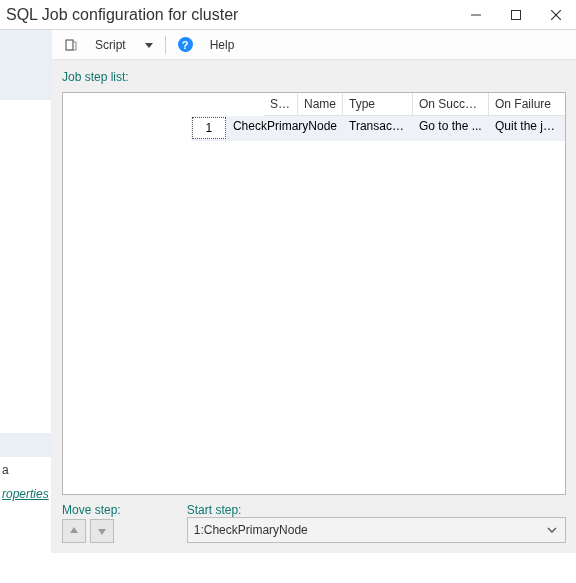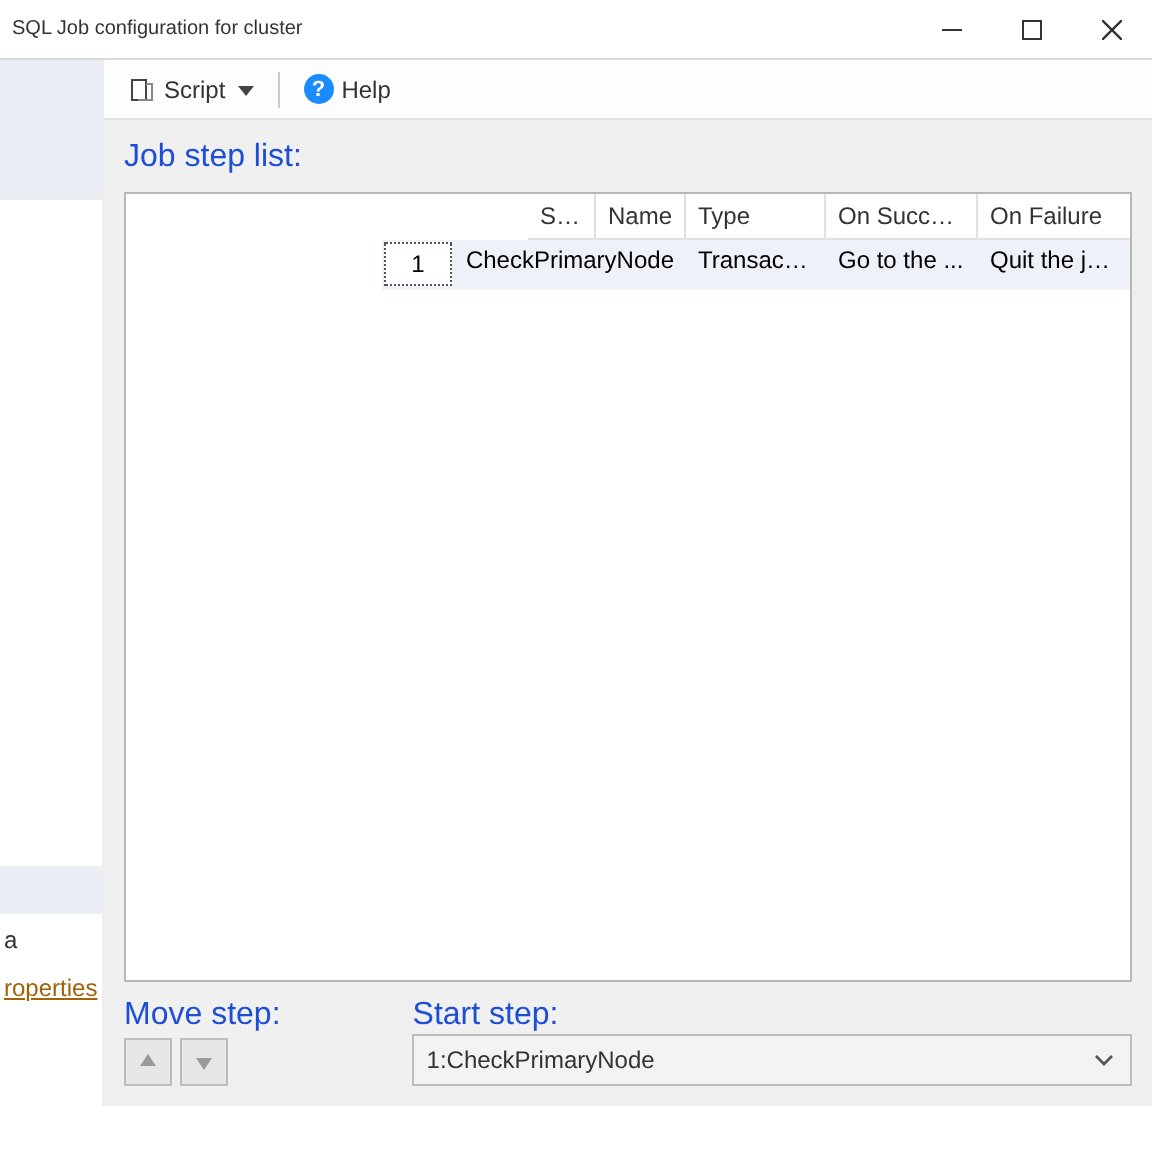--- a/index.html
+++ b/index.html
@@ -13,21 +13,21 @@
     height: 583px;
     overflow: hidden;
   }
   .titlebar {
     display: flex;
     align-items: center;
     height: 30px;
     padding-left: 6px;
     border-bottom: 1px solid #d9d9d9;
   }
-  .titlebar-title { flex: 1; font-size: 10px; color: #333; }
+  .titlebar-title { flex: 1; font-size: 16px; color: #333; }
   .win-btn {
     width: 40px;
     height: 30px;
     display: flex;
     align-items: center;
     justify-content: center;
     color: #333;
   }
   .toolstrip {
     display: flex;
@@ -35,21 +35,21 @@
     gap: 6px;
     height: 30px;
     padding: 0 8px;
     border-bottom: 1px solid #e3e3e3;
     background: #fdfdfd;
     margin-left: 52px;
   }
   .ts-btn {
     display: flex;
     align-items: center;
-    gap: 4px;
+    gap: 17px;
     padding: 2px 4px;
     font-size: 12px;
     color: #333;
   }
   .ts-icon { width: 14px; height: 14px; display:inline-flex;align-items:center;justify-content:center;}
   .divider { width: 1px; height: 18px; background: #ccc; margin: 0 2px;}
   .layout {
     display: flex;
     height: calc(100% - 60px);
   }
@@ -58,30 +58,30 @@
     background: #fff;
     position: relative;
     border-right: 1px solid #eee;
     display:flex;
     flex-direction:column;
   }
   .side-band-top { height: 70px; background:#eaeef5; }
   .side-middle { flex:1; background:#fff;}
   .side-band2 { height: 24px; background:#eaeef5;}
   .side-bottom { padding: 6px 0 6px 2px; font-size: 12px; color:#333; }
-  .side-link { color:#a16207; text-decoration: underline; cursor:pointer;}
+  .side-link { color:#0f766e; text-decoration: underline; cursor:pointer;font-style:italic;}
   .mainpane {
     flex: 1;
     background: #f0f0f0;
     display: flex;
     flex-direction: column;
     padding: 10px;
     gap: 8px;
   }
-  .label { font-size: 16px; color: #1d4ed8; }
+  .label { font-size: 12px; color: #0f766e; }
   .listbox {
     flex: 1;
     background: #fff;
     border: 1px solid #b7b7b7;
     display: flex;
     flex-direction: column;
     overflow: hidden;
     align-items: flex-end;
   }
   .list-header {

